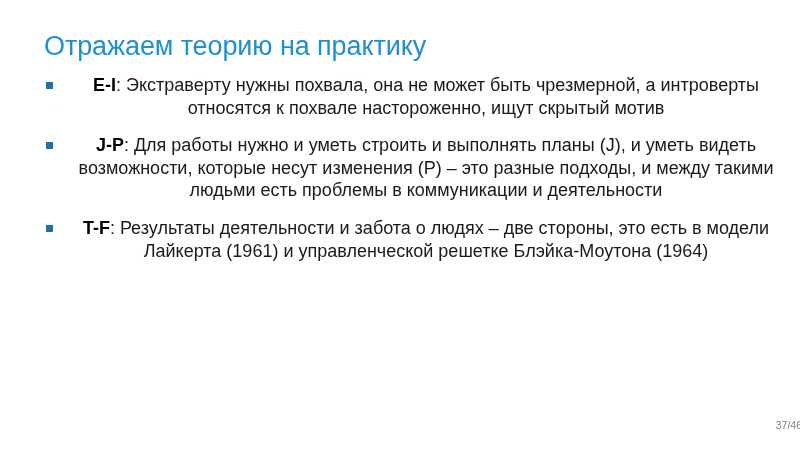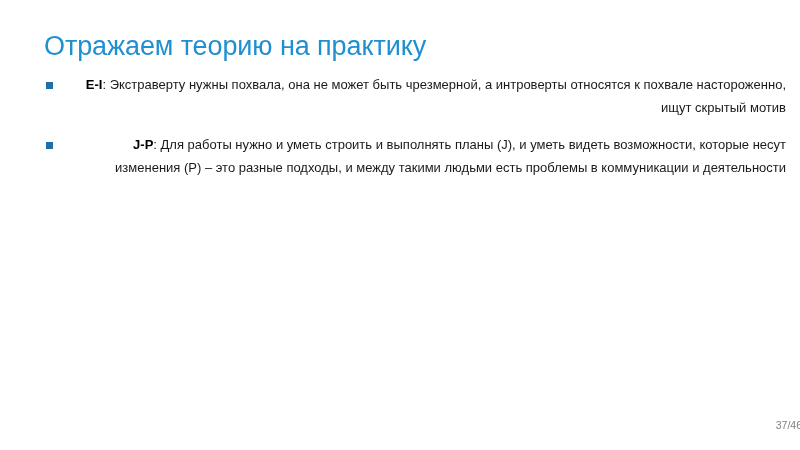--- a/index.html
+++ b/index.html
@@ -41,24 +41,24 @@
     position: absolute;
     left: 36px;
     top: 74px;
     width: 742px;
   }
 
   .bullet-item {
     position: relative;
     padding-left: 22px;
     margin-bottom: 15px;
-    font-size: 13px;
+    font-size: 18px;
     line-height: 22.6px;
     color: #1a1a1a;
-    text-align: right;
+    text-align: center;
   }
 
   .bullet-item:last-child {
     margin-bottom: 0;
   }
 
   .bullet-marker {
     position: absolute;
     left: 2px;
     top: 8px;
@@ -103,18 +103,22 @@
       <span class="bullet-text"><span class="bullet-prefix">E-I</span><span>: Экстраверту нужны похвала, она не может быть чрезмерной, а интроверты относятся к похвале настороженно, ищут скрытый мотив</span></span>
     </div>
 
     <div class="bullet-item">
       <span class="bullet-marker"></span>
       <span class="bullet-text"><span class="bullet-prefix">J-P</span><span>: Для работы нужно и уметь строить и выполнять планы (J), и уметь видеть возможности, которые несут изменения (P) – это разные подходы, и между такими людьми есть проблемы в коммуникации и деятельности</span></span>
     </div>
 
 
 
+    <div class="bullet-item">
+      <span class="bullet-marker"></span>
+      <span class="bullet-text"><span class="bullet-prefix">T-F</span><span>: Результаты деятельности и забота о людях – две стороны, это есть в модели Лайкерта (1961) и управленческой решетке Блэйка-Моутона (1964)</span></span>
+    </div>
 
   </div>
 
   <div class="page-number">37/46</div>
 
 </div>
 
 </body></html>

